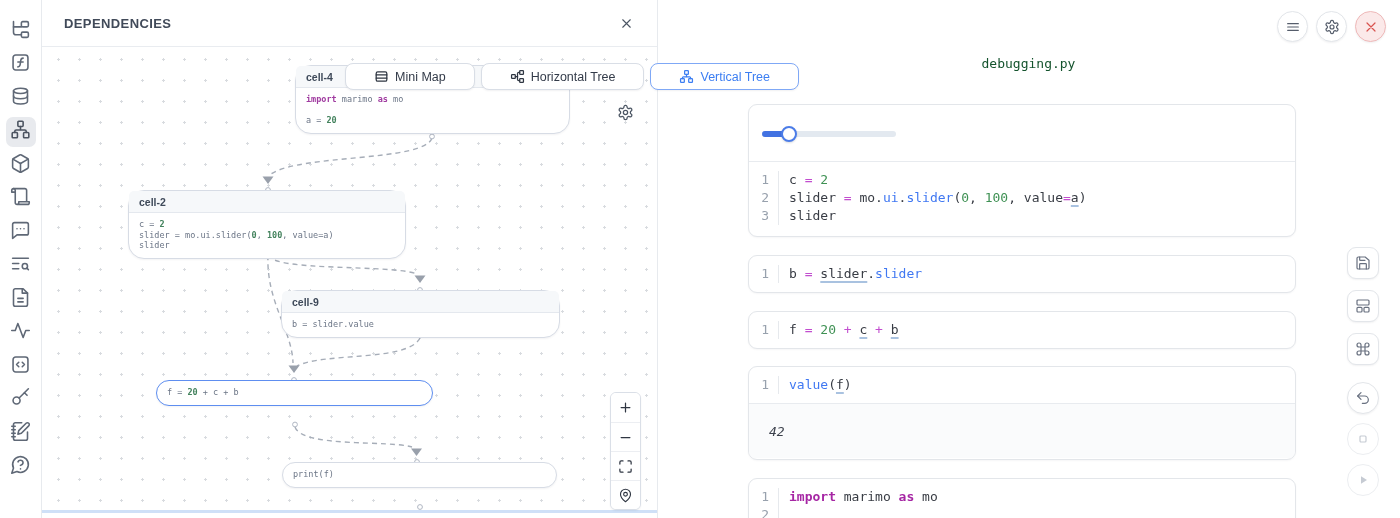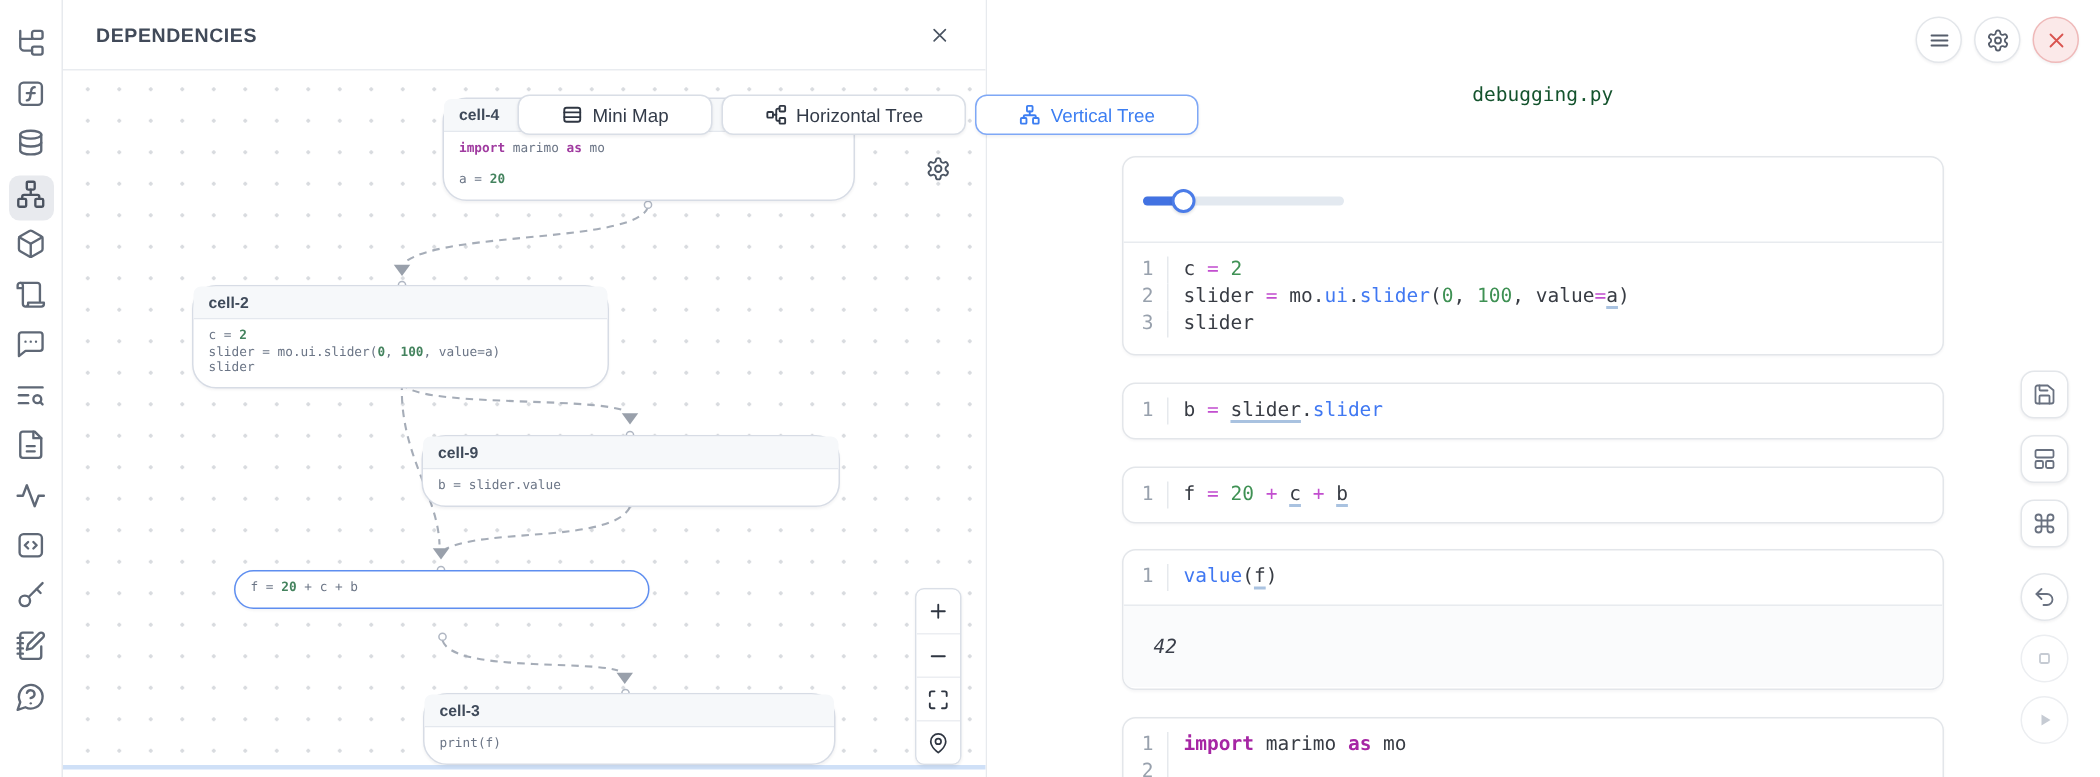--- a/index.html
+++ b/index.html
@@ -270,21 +270,20 @@
         <div class="gnode-b"><div class="gline"><span><span class="tok-p">c = </span><span class="tok-num">2</span></span></div><div class="gline"><span><span class="tok-p">slider = mo.ui.slider(</span><span class="tok-num">0</span><span class="tok-p">, </span><span class="tok-num">100</span><span class="tok-p">, value=a)</span></span></div><div class="gline"><span><span class="tok-p">slider</span></span></div></div>
       </div>
       <div class="gnode" style="left: 281px; top: 290px; width: 279px;">
         <div class="gnode-h">cell-9</div>
         <div class="gnode-b"><div class="gline"><span><span class="tok-p">b = slider.value</span></span></div></div>
       </div>
       <div class="gnode selected" style="left: 156px; top: 380px; width: 277px;">
         <div class="gnode-b"><div class="gline"><span><span class="tok-p">f = </span><span class="tok-num">20</span><span class="tok-p"> + c + b</span></span></div></div>
       </div>
       <div class="gnode" style="left: 282px; top: 462px; width: 275px;">
-        <div class="gnode-h">cell-3</div>
         <div class="gnode-b"><div class="gline"><span><span class="tok-p">print(f)</span></span></div></div>
       </div>
     </div>
 
   <div id="gtoolbar">
       <button class="gbtn">
         <span style="display:flex">
           <svg viewBox="0 0 24 24" fill="none" stroke="currentColor" stroke-width="2" stroke-linecap="round" stroke-linejoin="round">
             <rect x="3.5" y="4.5" width="17" height="15" rx="2.5"></rect>
             <path d="M3.5 9.5h17"></path>

